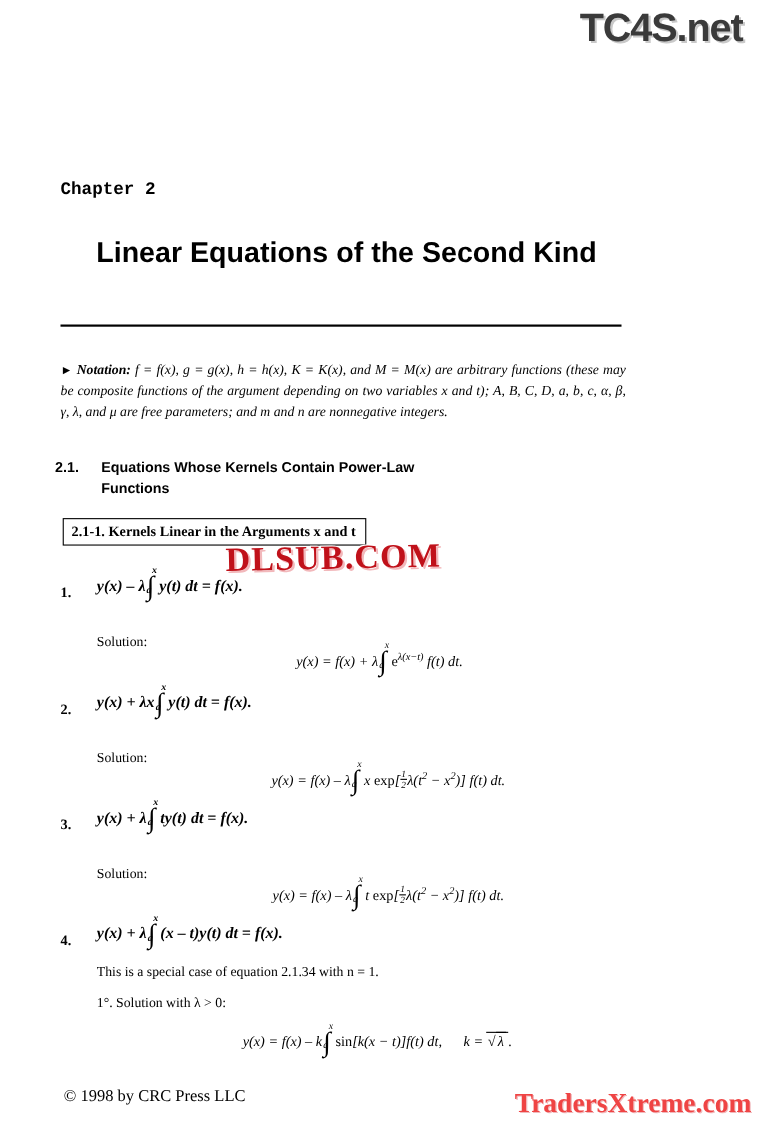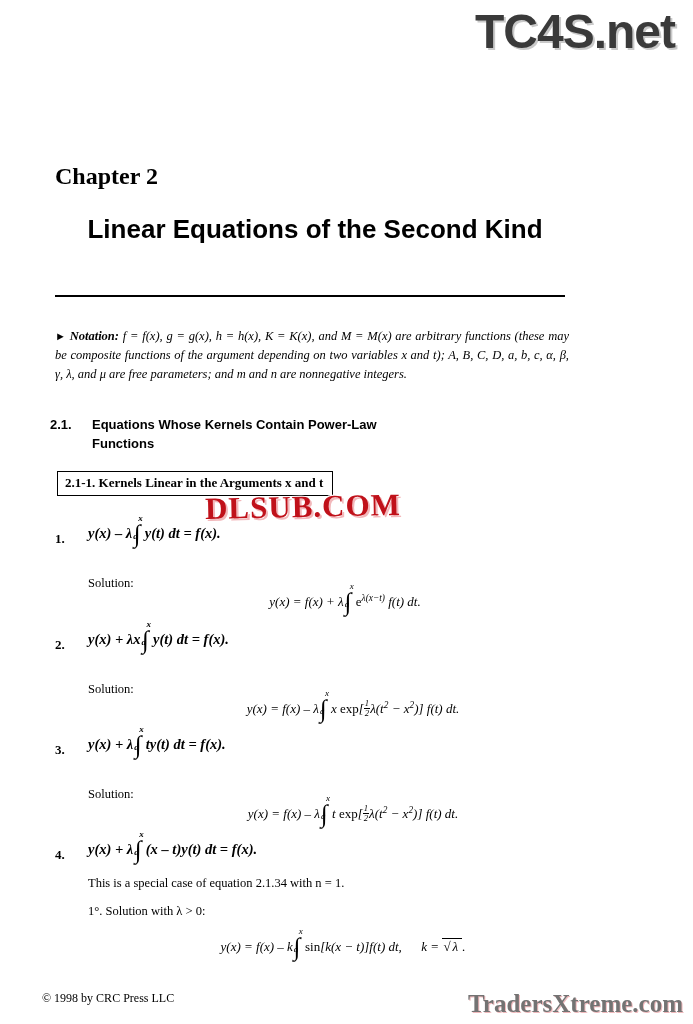--- a/index.html
+++ b/index.html
@@ -23,21 +23,21 @@
     height: 1024px;
   }
 
   
   .wm-top {
     position: absolute;
     top: 4px;
     right: 18px;
     font-family: "Liberation Sans", sans-serif;
     font-weight: bold;
-    font-size: 48px;
+    font-size: 36px;
     letter-spacing: -1px;
     color: #3a3a3a;
     text-shadow: 2px 2px 0 #c9c9c9;
   }
   .wm-mid {
     position: absolute;
     top: 489px;
     left: 205px;
     font-family: "Liberation Serif", serif;
     font-weight: bold;
@@ -47,32 +47,32 @@
     text-shadow: 2px 2px 0 #f2b8bb, -1px -1px 0 #ffffff;
     transform: rotate(-1.2deg);
   }
   .wm-bottom {
     position: absolute;
     bottom: 6px;
     right: 10px;
     font-family: "Liberation Serif", serif;
     font-weight: bold;
     font-size: 25px;
-    color: #737373;
+    color: #ef4444;
     text-shadow: 1px 1px 0 #f0b9bc;
   }
 
   
   .chapter-label {
     position: absolute;
     left: 55px;
     top: 163px;
-    font-family: Liberation Serif, serif;
-    font-weight: bold;
-    font-size: 24px;
+    font-family: Liberation Mono, monospace;
+    font-weight: bold;
+    font-size: 16px;
   }
   .chapter-title {
     position: absolute;
     left: 55px;
     top: 212px;
     width: 520px;
     font-family: "Liberation Sans", sans-serif;
     font-weight: bold;
     font-size: 26px;
     line-height: 1.32;
@@ -204,23 +204,23 @@
   .frac .d { display: block; padding: 0 1px; }
   .sqrt {
     border-top: 1px solid #000;
     padding: 0 2px 0 1px;
   }
   .rm { font-style: normal; }
 
   
   .copyright {
     position: absolute;
-    left: 42px;
+    left: 58px;
     bottom: 18px;
-    font-size: 12px;
+    font-size: 15px;
   }
 </style>
 </head>
 <body>
 
 <div class="page">
 
   <div class="wm-top">TC4S.net</div>
 
   <div class="chapter-label">Chapter 2</div>

